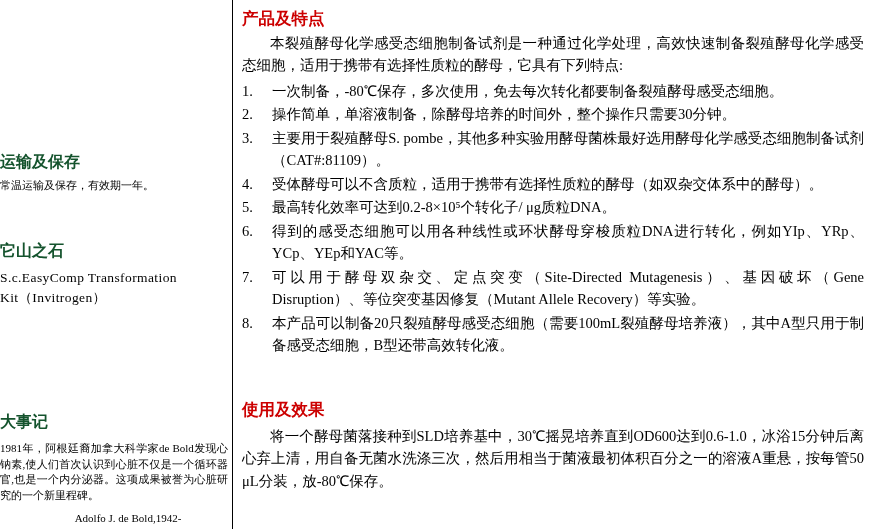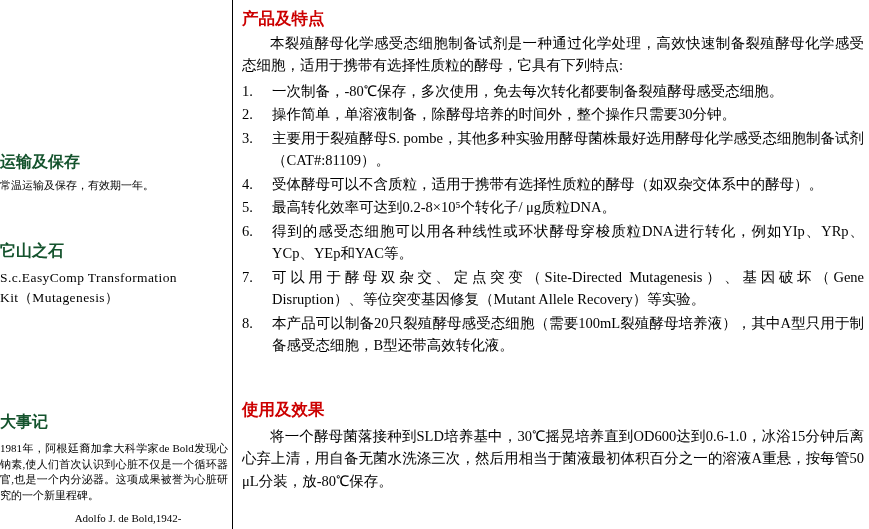--- a/index.html
+++ b/index.html
@@ -172,21 +172,21 @@
   <div class="left-col">
 
     <div class="block-shipping">
       <div class="left-heading">运输及保存</div>
       <div class="left-body">常温运输及保存，有效期一年。</div>
     </div>
 
     <div class="block-ours">
       <div class="left-heading">它山之石</div>
       <div class="prod-line">S.c.EasyComp Transformation</div>
-      <div class="prod-line" style="margin-top:0">Kit（Mutagenesis）</div>
+      <div class="prod-line" style="margin-top:0">Kit（Invitrogen）</div>
     </div>
 
     <div class="block-events">
       <div class="left-heading">大事记</div>
       <div class="events-body">1981年，阿根廷裔加拿大科学家de Bold发现心钠素,使人们首次认识到心脏不仅是一个循环器官,也是一个内分泌器。这项成果被誉为心脏研究的一个新里程碑。</div>
       <div class="events-sign">Adolfo J. de Bold,1942-</div>
     </div>
 
   </div>
 

